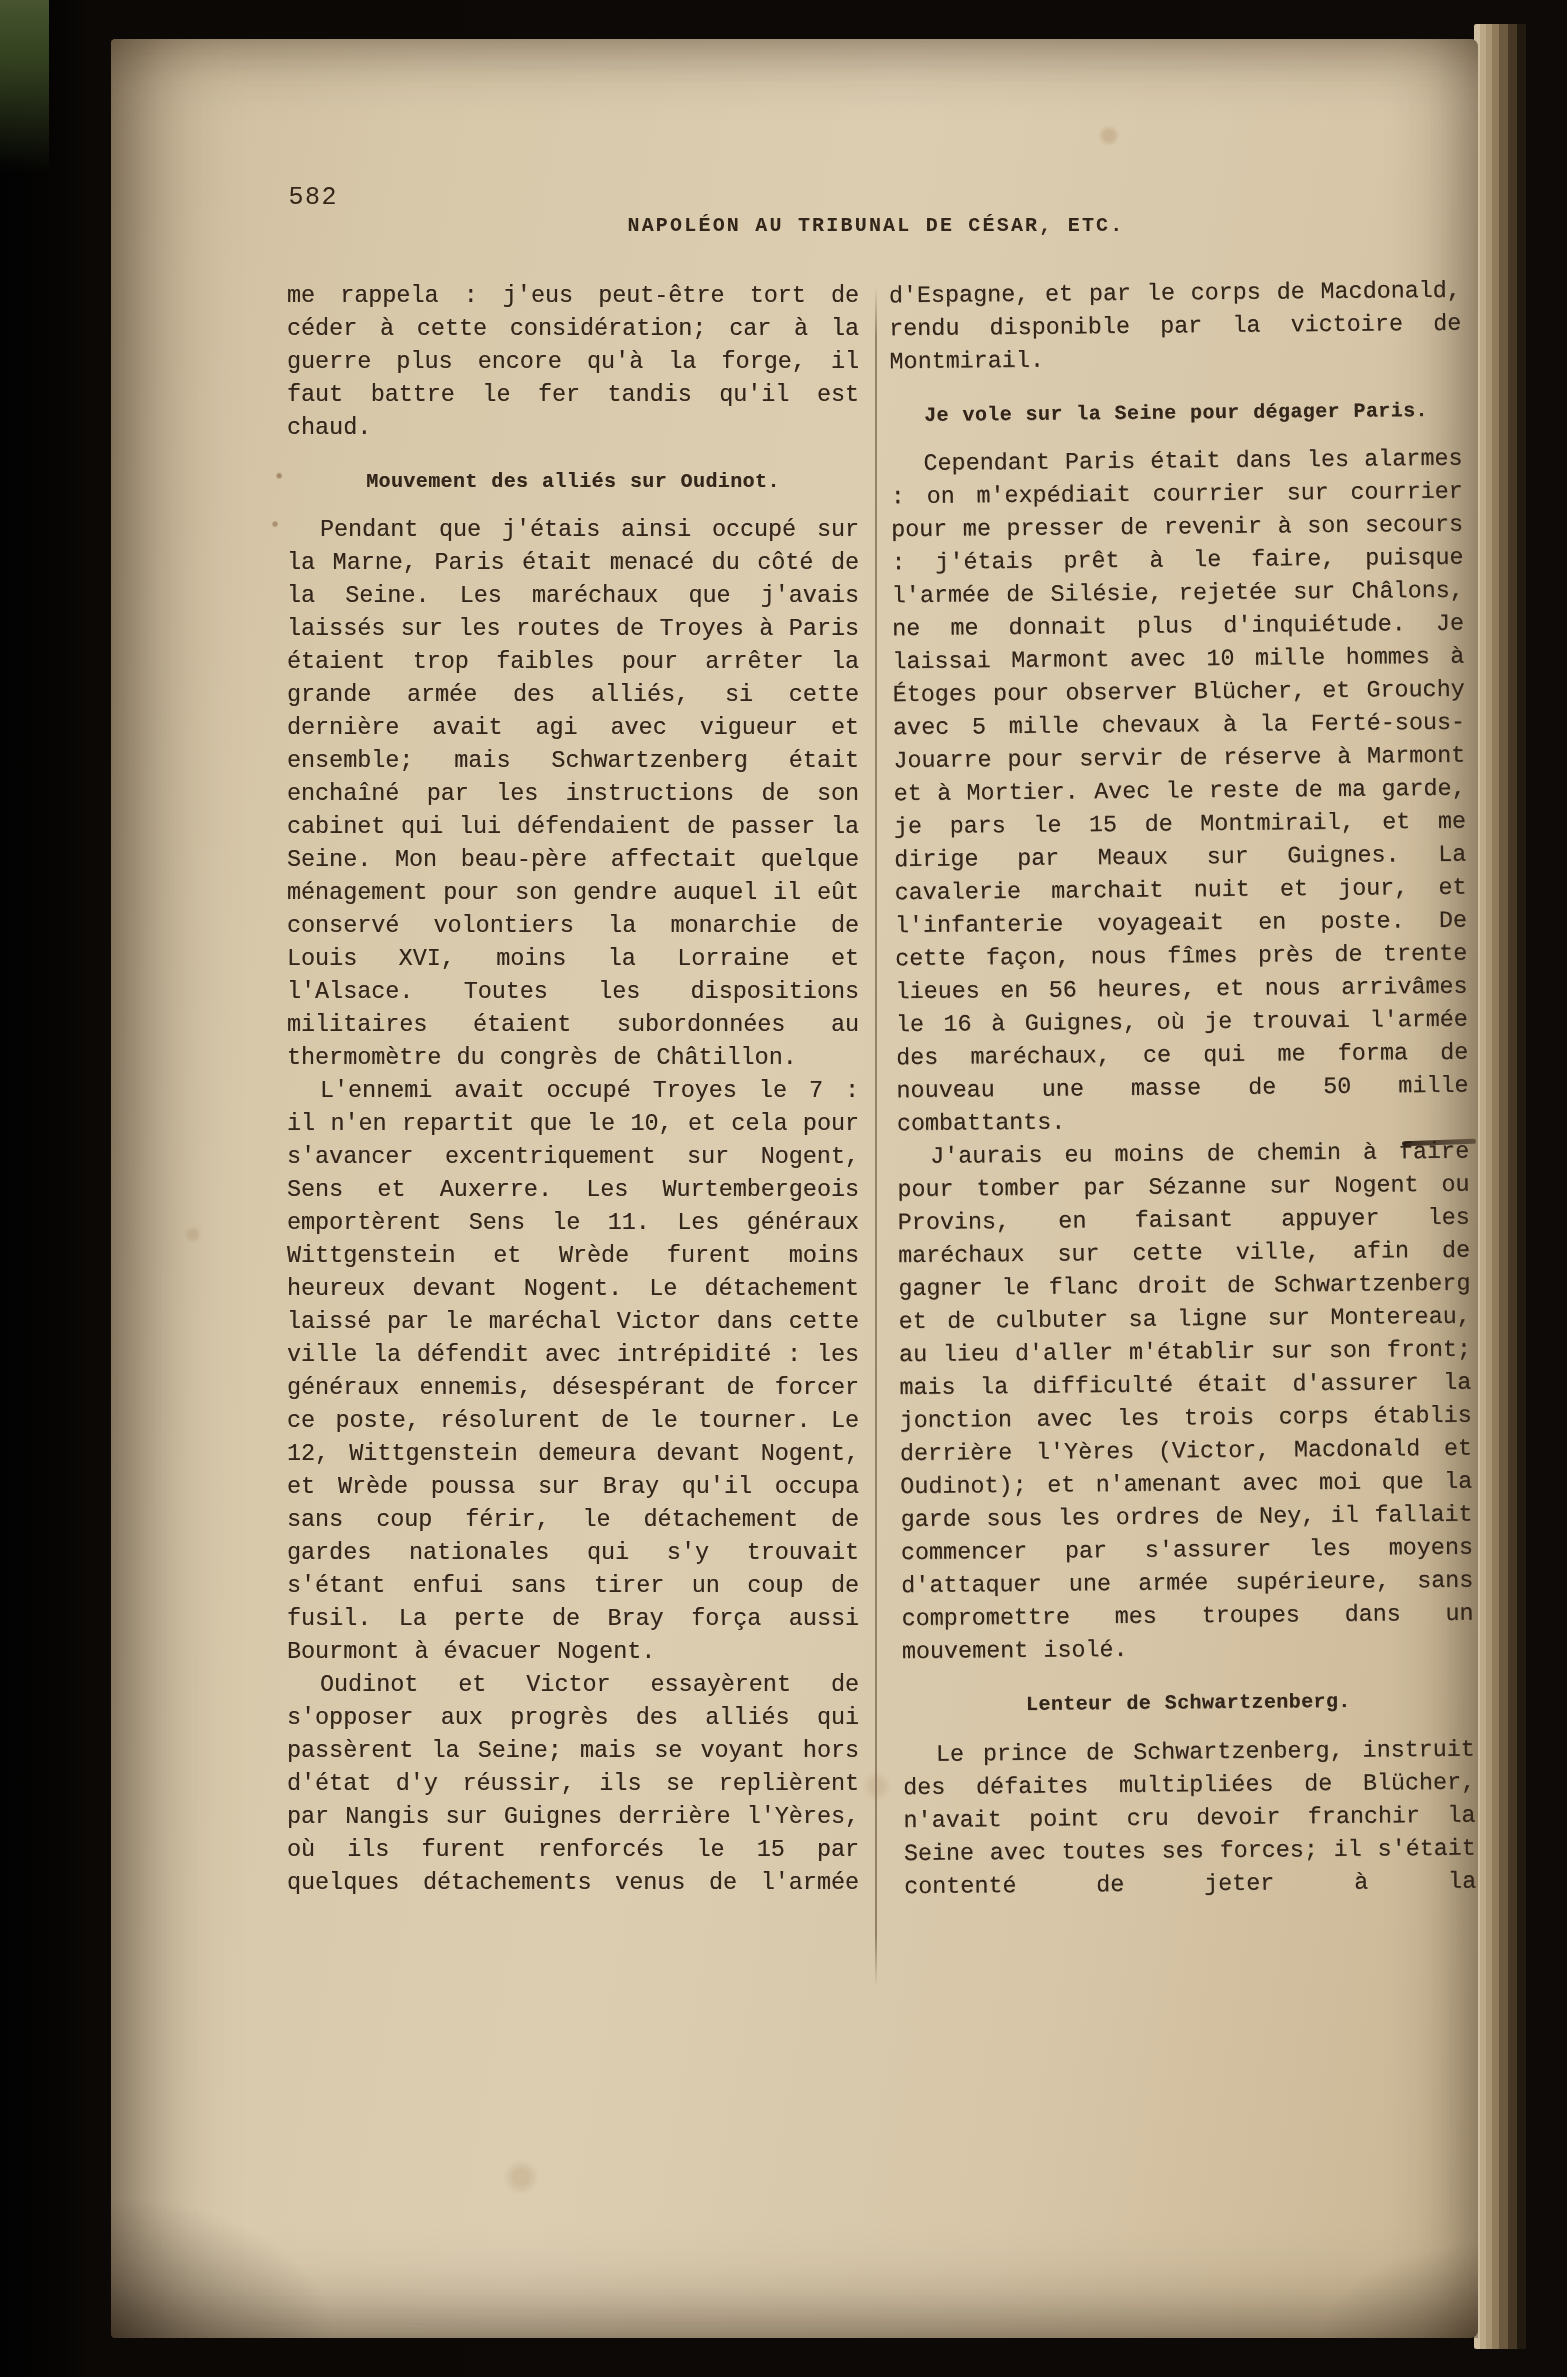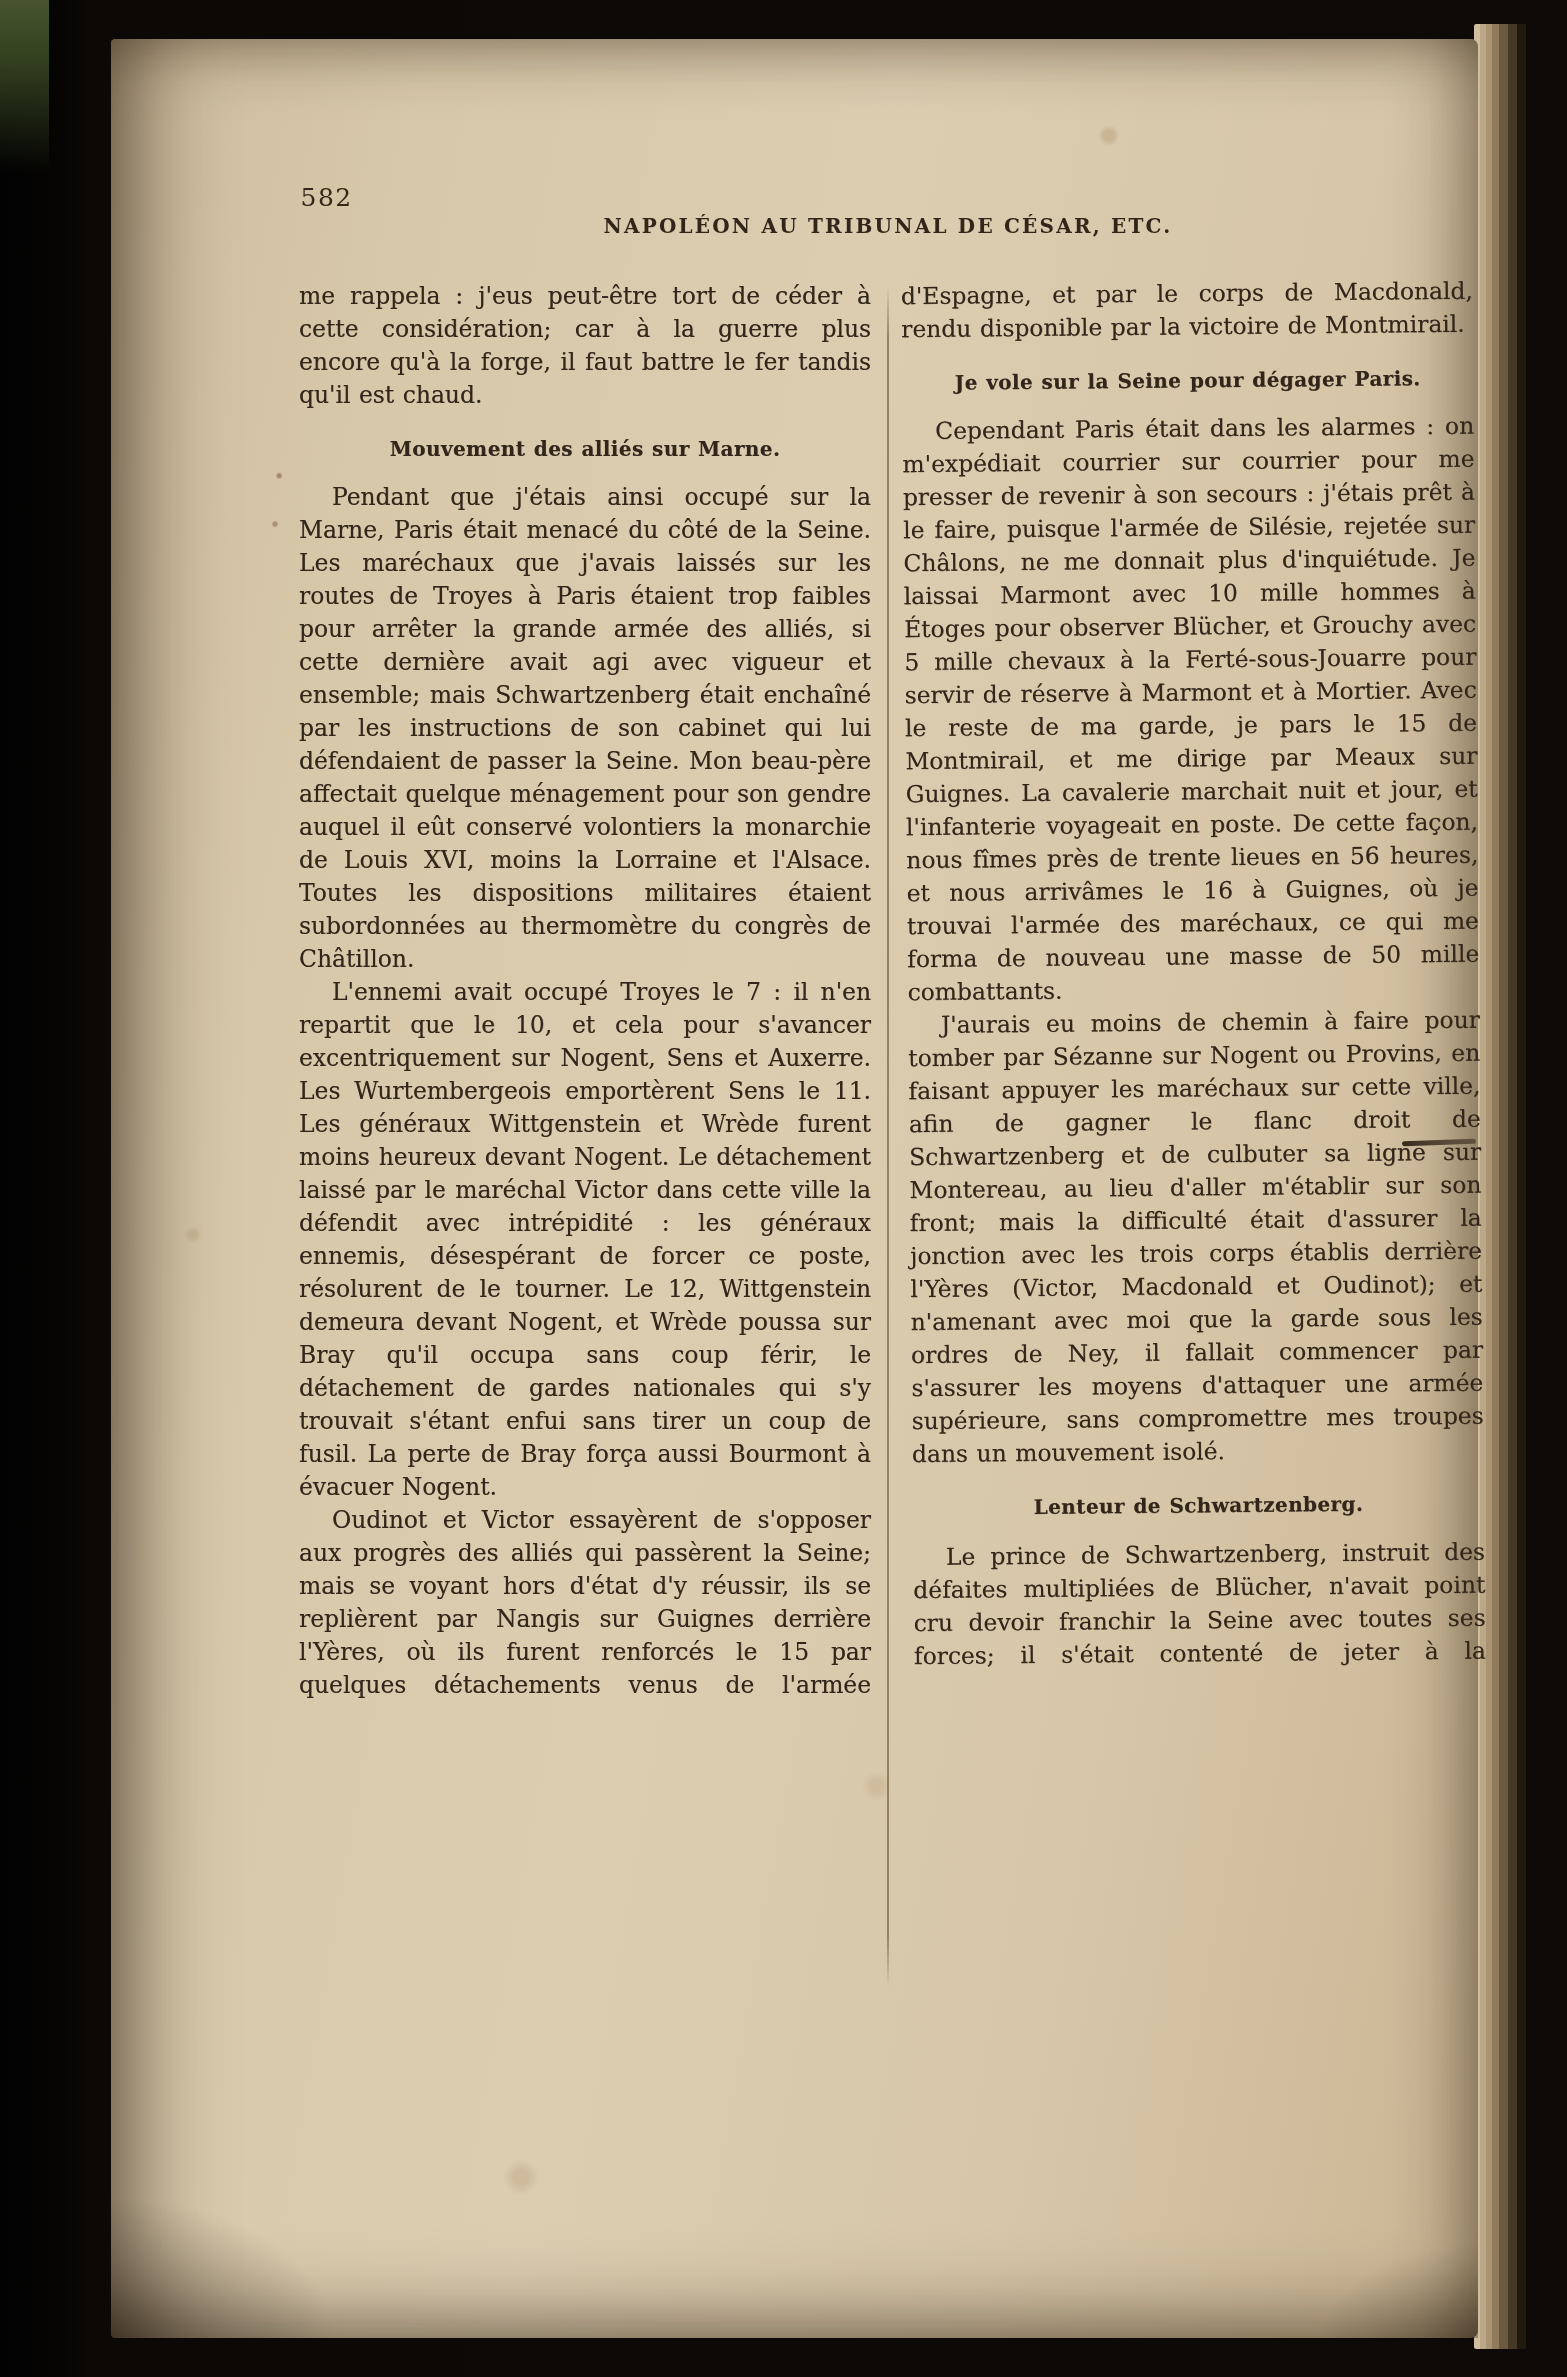--- a/index.html
+++ b/index.html
@@ -47,21 +47,21 @@
     background:
       radial-gradient(circle at 12.3% 19%, rgba(110,75,40,.50) 0px, rgba(110,75,40,.50) 1.5px, transparent 3.7px),
       radial-gradient(circle at 12% 21.1%, rgba(110,75,40,.45) 0px, rgba(110,75,40,.45) 1.5px, transparent 3.7px),
       radial-gradient(circle at 73% 4.2%, rgba(140,100,55,.22) 0px, rgba(140,100,55,.22) 4.5px, transparent 11px),
       radial-gradient(circle at 30% 93%, rgba(130,95,50,.16) 0px, rgba(130,95,50,.16) 7.4px, transparent 18px),
       radial-gradient(circle at 56% 76%, rgba(130,95,50,.12) 0px, rgba(130,95,50,.12) 6px, transparent 15px),
       radial-gradient(circle at 6% 52%, rgba(120,85,45,.14) 0px, rgba(120,85,45,.14) 3.7px, transparent 9px),
       radial-gradient(ellipse 319px 201px at 0% 100%, rgba(25,15,6,.45), transparent 70%),
       radial-gradient(ellipse 223px 134px at 100% 100%, rgba(25,15,6,.30), transparent 70%);
   }
-  .text-area { position: absolute; left: 188px; top: 137px; width: 1178px; }
+  .text-area { position: absolute; left: 176px; top: 137px; width: 1178px; font-family: Liberation Mono, monospace; }
   .header-row { position: relative; height: 82px; }
   .pagenum {
     position: absolute; left: 1.5px; top: 7.4px;
     font-size: 25px; letter-spacing: 1.5px; color: #352719;
   }
   .runtitle {
     position: absolute; left: 0; right: 0; top: 1.5px; text-align: center;
     font-size: 20px; font-weight: bold; letter-spacing: 2.2px; color: #32251a; margin-top: 36px;
   }
   .cols { position: relative; display: flex; gap: 34px; margin-top: 22px; }
@@ -107,21 +107,21 @@
       <div class="header-row">
         <span class="pagenum">582</span>
         <span class="runtitle">NAPOLÉON AU TRIBUNAL DE CÉSAR, ETC.</span>
       </div>
 
       <div class="cols">
         <div class="divider"></div>
 
         <div class="col col-left">
           <p class="para">me rappela : j'eus peut-être tort de céder à cette considération; car à la guerre plus encore qu'à la forge, il faut battre le fer tandis qu'il est chaud.</p>
-          <h3 class="subhead">Mouvement des alliés sur Marne.</h3>
+          <h3 class="subhead">Mouvement des alliés sur Oudinot.</h3>
           <p class="para indent">Pendant que j'étais ainsi occupé sur la Marne, Paris était menacé du côté de la Seine. Les maréchaux que j'avais laissés sur les routes de Troyes à Paris étaient trop faibles pour arrêter la grande armée des alliés, si cette dernière avait agi avec vigueur et ensemble; mais Schwartzenberg était enchaîné par les instructions de son cabinet qui lui défendaient de passer la Seine. Mon beau-père affectait quelque ménagement pour son gendre auquel il eût conservé volontiers la monarchie de Louis XVI, moins la Lorraine et l'Alsace. Toutes les dispositions militaires étaient subordonnées au thermomètre du congrès de Châtillon.</p>
           <p class="para indent">L'ennemi avait occupé Troyes le 7 : il n'en repartit que le 10, et cela pour s'avancer excentriquement sur Nogent, Sens et Auxerre. Les Wurtembergeois emportèrent Sens le 11. Les généraux Wittgenstein et Wrède furent moins heureux devant Nogent. Le détachement laissé par le maréchal Victor dans cette ville la défendit avec intrépidité : les généraux ennemis, désespérant de forcer ce poste, résolurent de le tourner. Le 12, Wittgenstein demeura devant Nogent, et Wrède poussa sur Bray qu'il occupa sans coup férir, le détachement de gardes nationales qui s'y trouvait s'étant enfui sans tirer un coup de fusil. La perte de Bray força aussi Bourmont à évacuer Nogent.</p>
           <p class="para indent continues">Oudinot et Victor essayèrent de s'opposer aux progrès des alliés qui passèrent la Seine; mais se voyant hors d'état d'y réussir, ils se replièrent par Nangis sur Guignes derrière l'Yères, où ils furent renforcés le 15 par quelques détachements venus de l'armée</p>
         </div>
 
         <div class="col col-right">
           <p class="para">d'Espagne, et par le corps de Macdonald, rendu disponible par la victoire de Montmirail.</p>
           <h3 class="subhead">Je vole sur la Seine pour dégager Paris.</h3>
           <p class="para indent">Cependant Paris était dans les alarmes : on m'expédiait courrier sur courrier pour me presser de revenir à son secours : j'étais prêt à le faire, puisque l'armée de Silésie, rejetée sur Châlons, ne me donnait plus d'inquiétude. Je laissai Marmont avec 10 mille hommes à Étoges pour observer Blücher, et Grouchy avec 5 mille chevaux à la Ferté-sous-Jouarre pour servir de réserve à Marmont et à Mortier. Avec le reste de ma garde, je pars le 15 de Montmirail, et me dirige par Meaux sur Guignes. La cavalerie marchait nuit et jour, et l'infanterie voyageait en poste. De cette façon, nous fîmes près de trente lieues en 56 heures, et nous arrivâmes le 16 à Guignes, où je trouvai l'armée des maréchaux, ce qui me forma de nouveau une masse de 50 mille combattants.</p>
           <p class="para indent">J'aurais eu moins de chemin à faire pour tomber par Sézanne sur Nogent ou Provins, en faisant appuyer les maréchaux sur cette ville, afin de gagner le flanc droit de Schwartzenberg et de culbuter sa ligne sur Montereau, au lieu d'aller m'établir sur son front; mais la difficulté était d'assurer la jonction avec les trois corps établis derrière l'Yères (Victor, Macdonald et Oudinot); et n'amenant avec moi que la garde sous les ordres de Ney, il fallait commencer par s'assurer les moyens d'attaquer une armée supérieure, sans compromettre mes troupes dans un mouvement isolé.</p>

